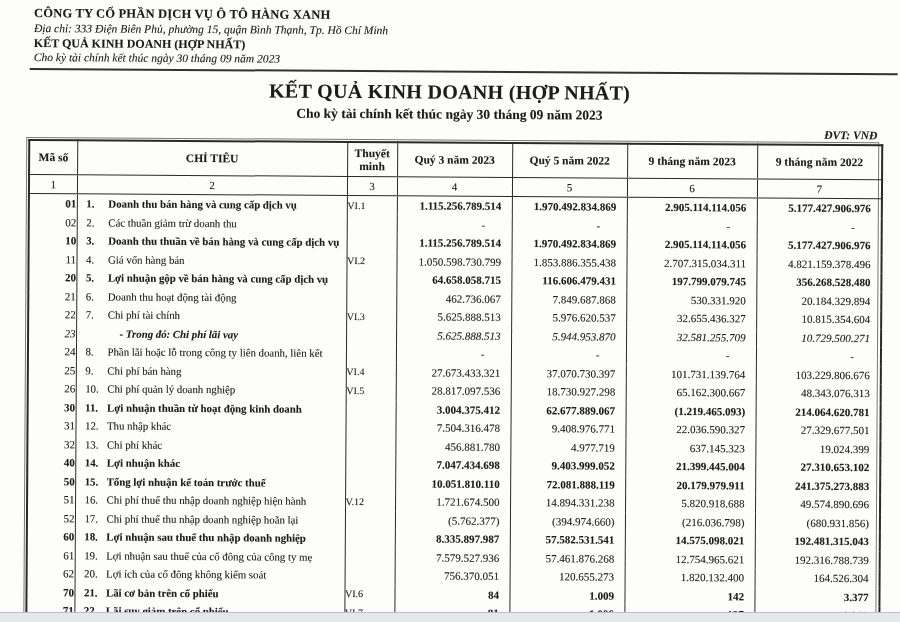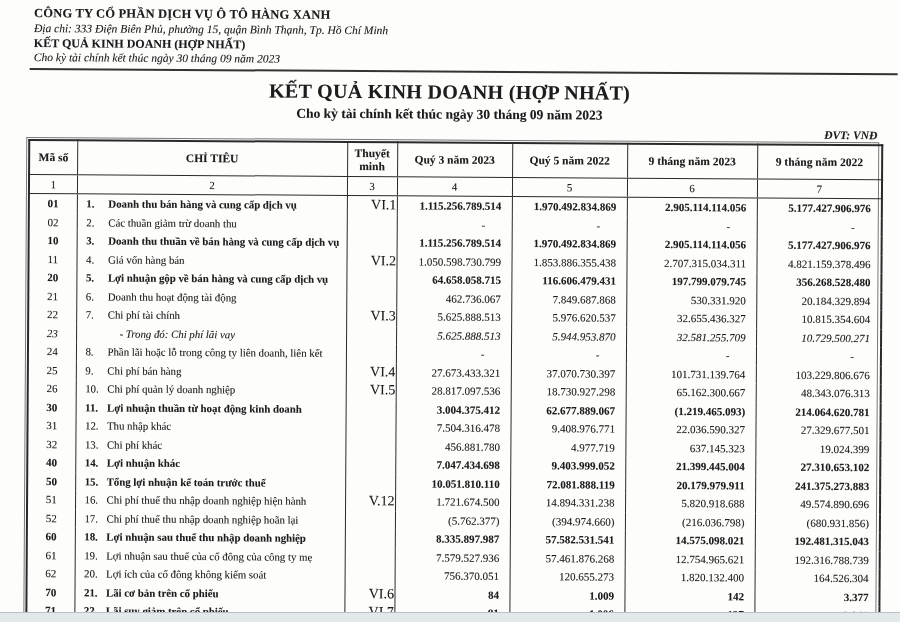--- a/index.html
+++ b/index.html
@@ -41,30 +41,30 @@
   th:first-child,td:first-child{border-left:none;}
   thead tr.hdr th{
     font-weight:bold;font-size:11.5px;text-align:center;height:33px;
     border-bottom:1px solid var(--border);padding:0 2px;line-height:1.1;
   }
   thead tr.nums td{
     font-size:11px;text-align:center;height:16px;
     border-bottom:1px solid var(--border);font-weight:normal;
   }
   tbody td{height:18.5px;font-size:11px;padding:0;}
-  td.ma{text-align:center;}
+  td.ma{text-align:right;}
   td.label{white-space:nowrap;overflow:hidden;font-size:10.8px;}
   td.label .lnum{display:inline-block;width:20px;padding-left:9px;}
   td.label .ltext{padding-left:2px;}
-  td.note{text-align:right;font-size:14px;}
+  td.note{text-align:left;font-size:10px;}
   td.val{text-align:right;padding-right:10px;font-variant-numeric:tabular-nums;}
   td.val.dash{padding-right:26px;}
   tr.s-b td.ma,tr.s-b td.label,tr.s-b td.val{font-weight:bold;}
   tr.s-i td{font-style:italic;}
-  tr.s-i td.label .ltext{padding-left:14px;}
+  tr.s-i td.label .ltext{padding-left:14px;font-weight:bold;}
   
   .bottom-strip{
     position:absolute;left:0;right:0;bottom:0;height:9px;
     background:var(--strip);border-top:1px solid #b9c1c6;
   }
 </style>
 </head>
 <body>
 
 <div class="scan">

